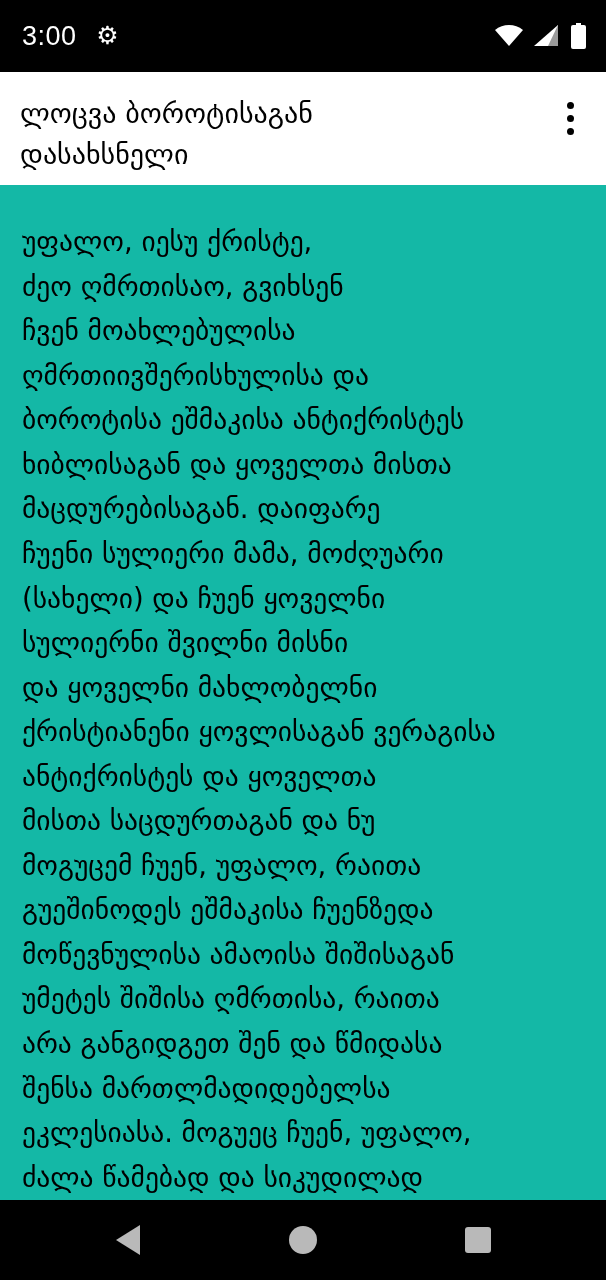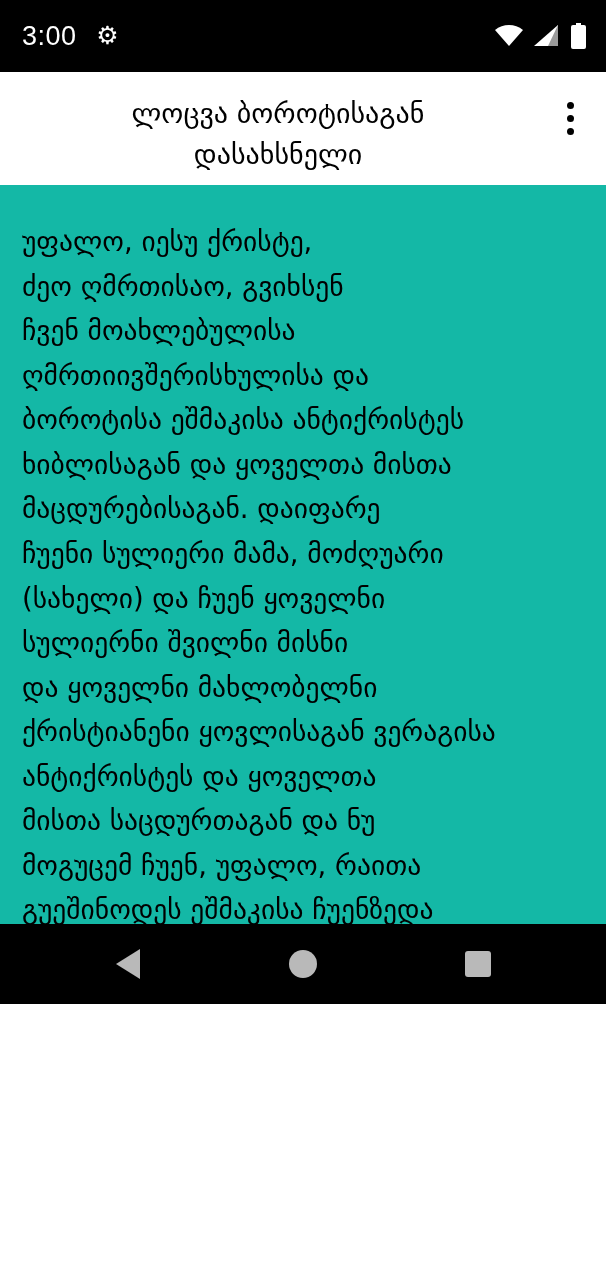--- a/index.html
+++ b/index.html
@@ -9,21 +9,21 @@
   }
   body {
     width: 606px;
     height: 1280px;
     overflow: hidden;
     font-family: "DejaVu Sans", sans-serif;
   }
   .phone {
     position: relative;
     width: 606px;
-    height: 1004px;
+    height: 1280px;
     background: #ffffff;
     display: flex;
     flex-direction: column;
   }
 
   
   .status-bar {
     height: 72px;
     background: #000000;
     color: #ffffff;
@@ -74,21 +74,20 @@
   }
   .app-title {
     flex: 1 1 auto;
     font-size: 28px;
     line-height: 1.45;
     color: #000000;
     font-family: "DejaVu Sans", sans-serif;
     padding-top: 4px;
     padding-right: 6px;
     white-space: pre-line;
-    text-align: center;
   }
   .overflow-menu {
     flex: 0 0 auto;
     width: 56px;
     height: 56px;
     display: flex;
     flex-direction: column;
     align-items: center;
     justify-content: center;
     gap: 6px;

